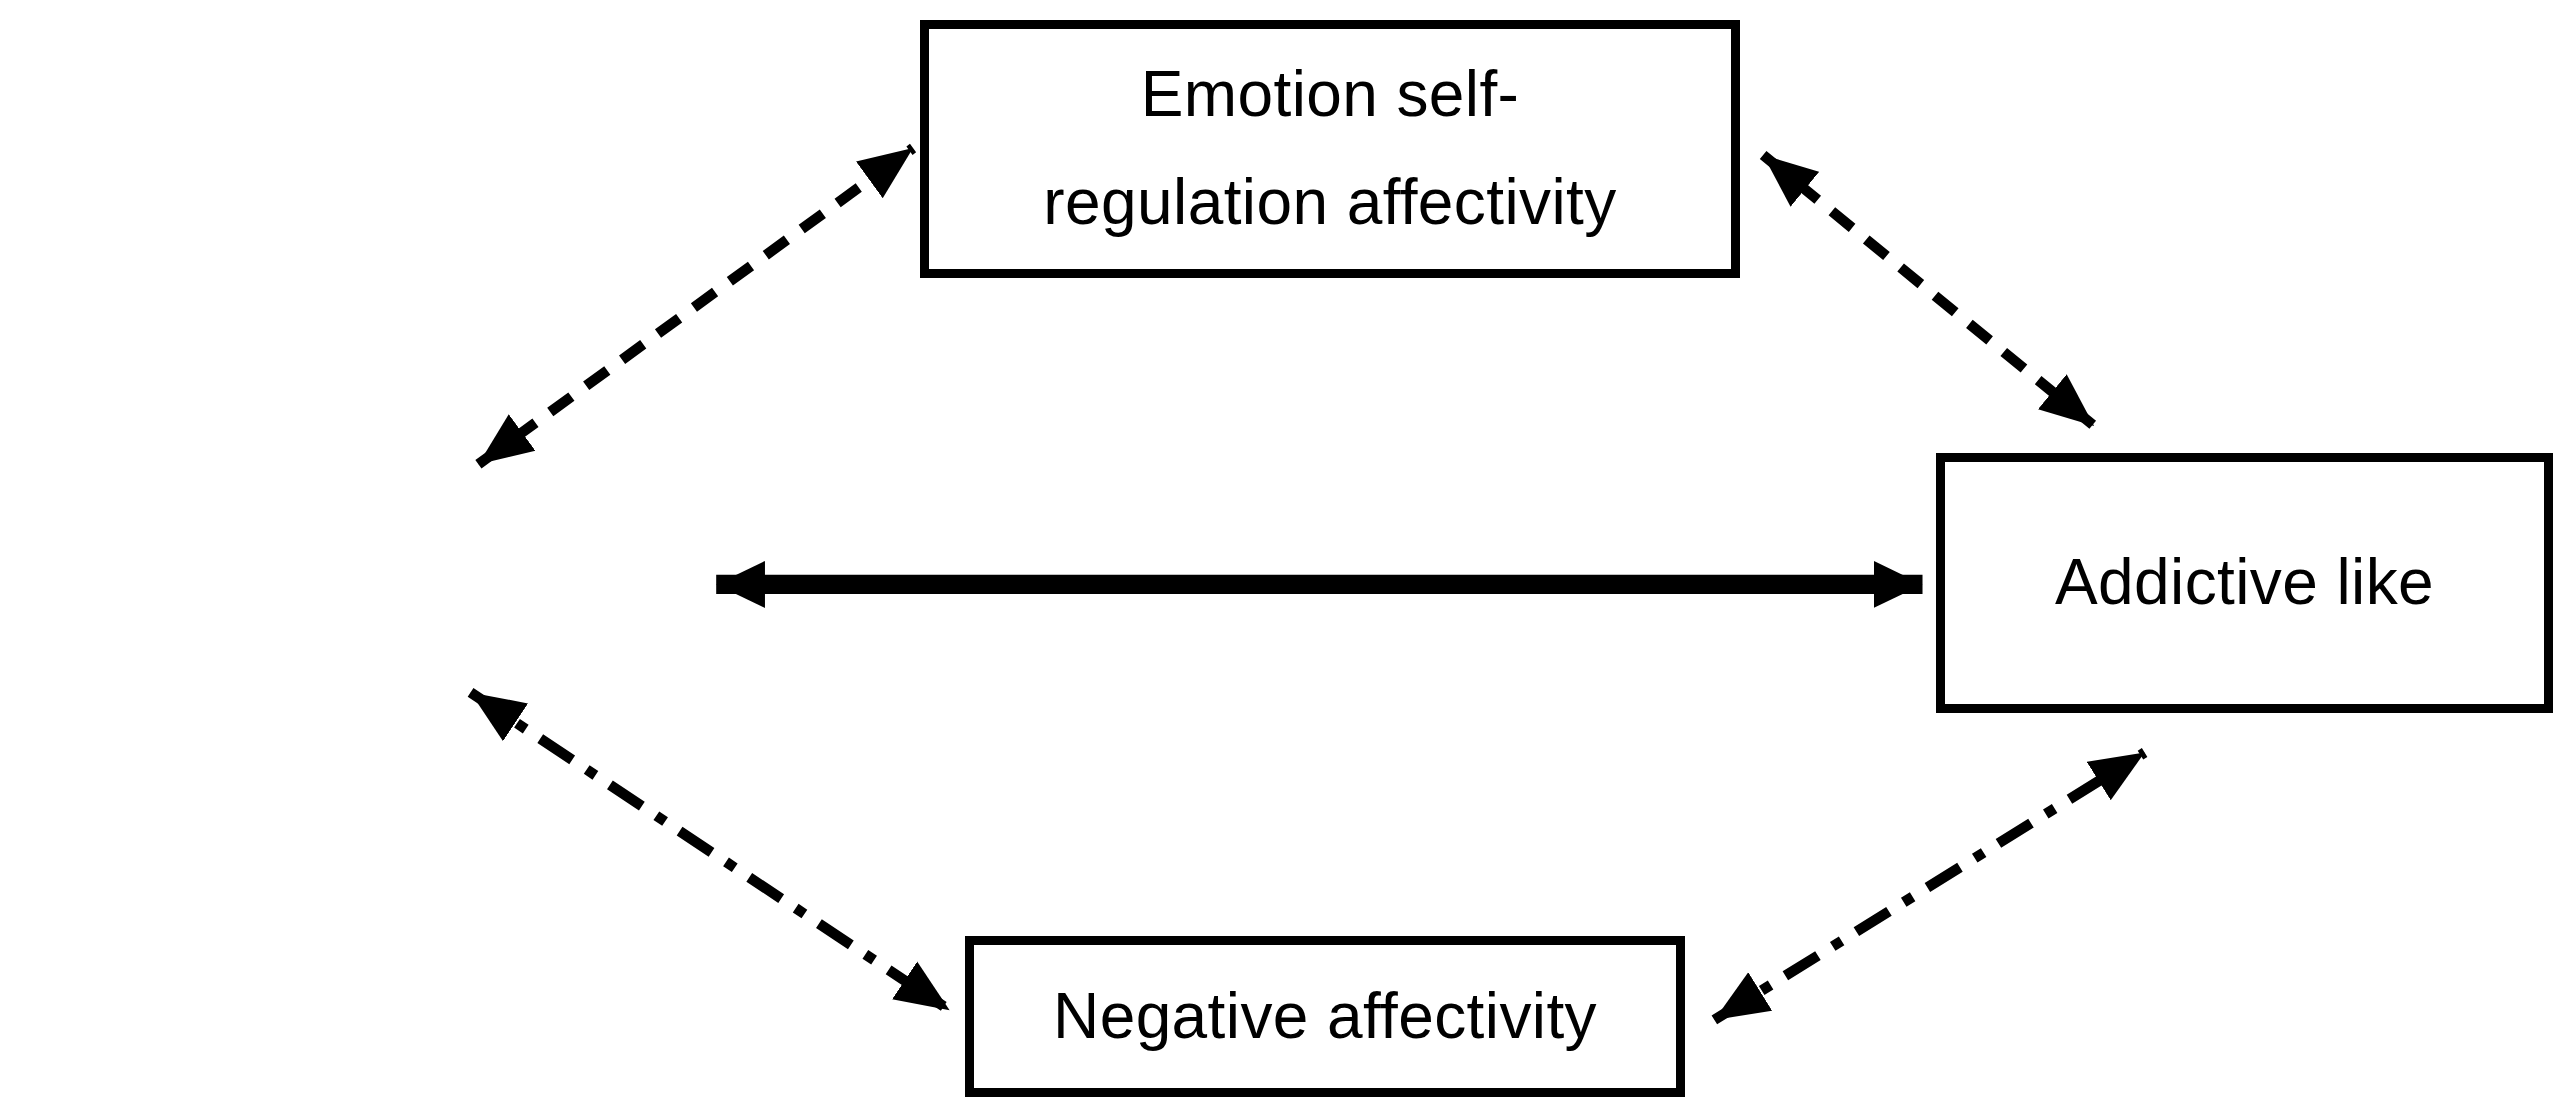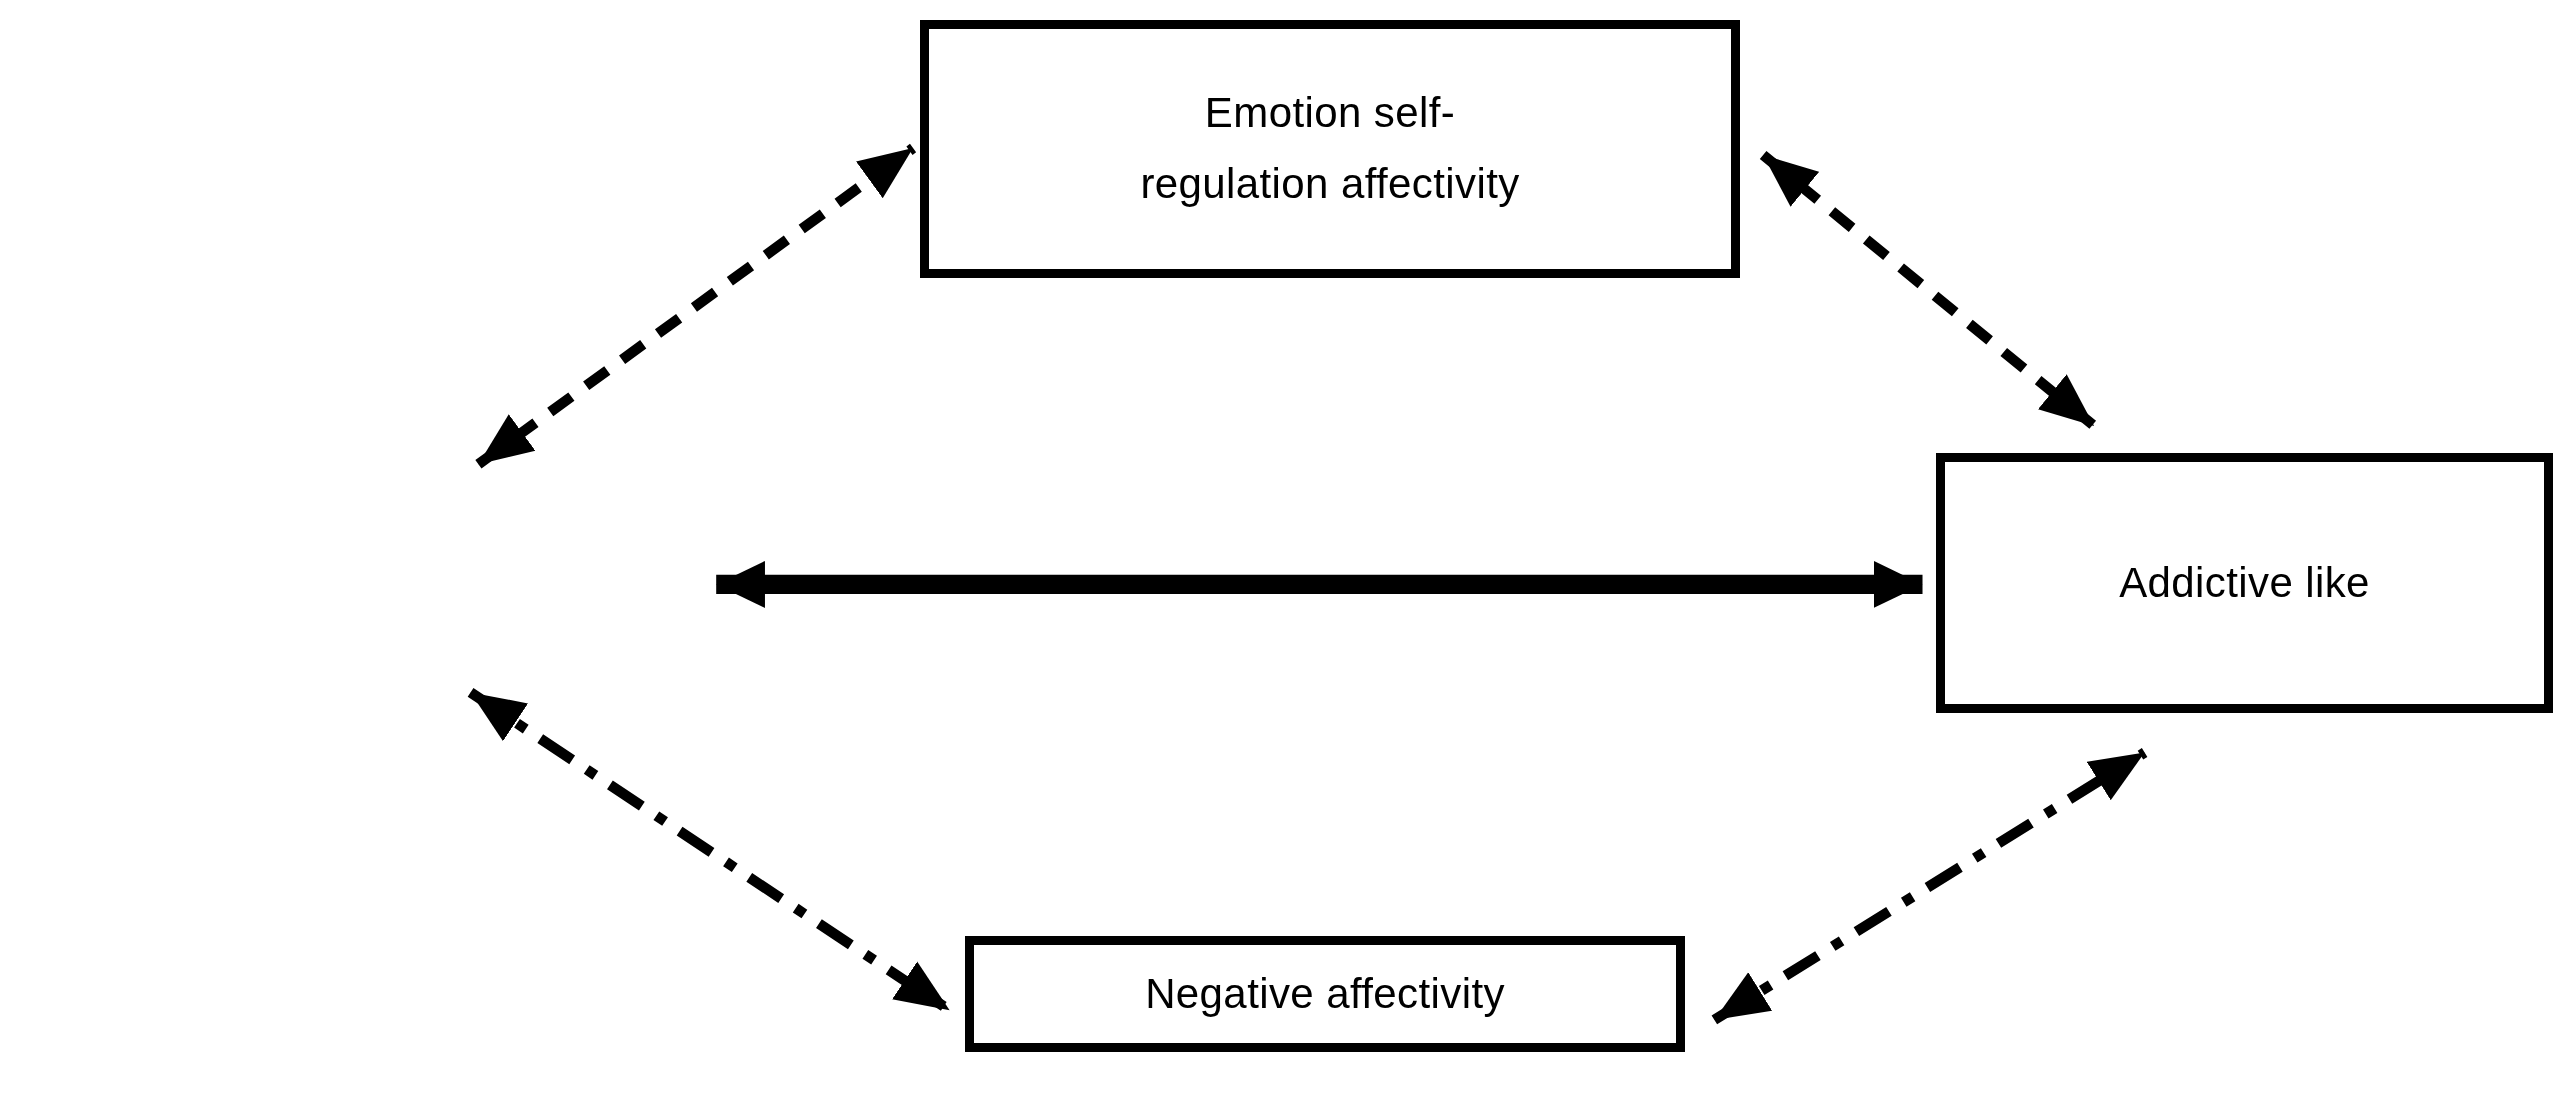--- a/index.html
+++ b/index.html
@@ -21,30 +21,30 @@
   .node {
     position: absolute;
     box-sizing: border-box;
     border: 9.6px solid #000000;
     background: #ffffff;
     display: flex;
     align-items: center;
     justify-content: center;
     text-align: center;
     color: #000000;
-    font-size: 42px;
+    font-size: 64px;
     line-height: 1.68;
     letter-spacing: 0.4px;
     z-index: 2;
   }
   .node .lbl { display: block; }
   #box-emotion   { left: 920px; top: 20px;   width: 820px; height: 258px; }
   #box-adhd      { left: 19px;   top: 504px;  width: 686px; height: 159px; }
   #box-addictive { left: 1936px; top: 453px;  width: 617px; height: 260px; text-align: right; }
-  #box-negative  { left: 965px; top: 936px; width: 720px; height: 116px; }
+  #box-negative  { left: 965px; top: 936px; width: 720px; height: 161px; }
   svg.arrows {
     position: absolute;
     inset: 0;
     width: 2576px;
     height: 1114px;
     z-index: 1;
   }
   svg .conn { stroke: #000000; fill: none; }
 </style>
 </head>

